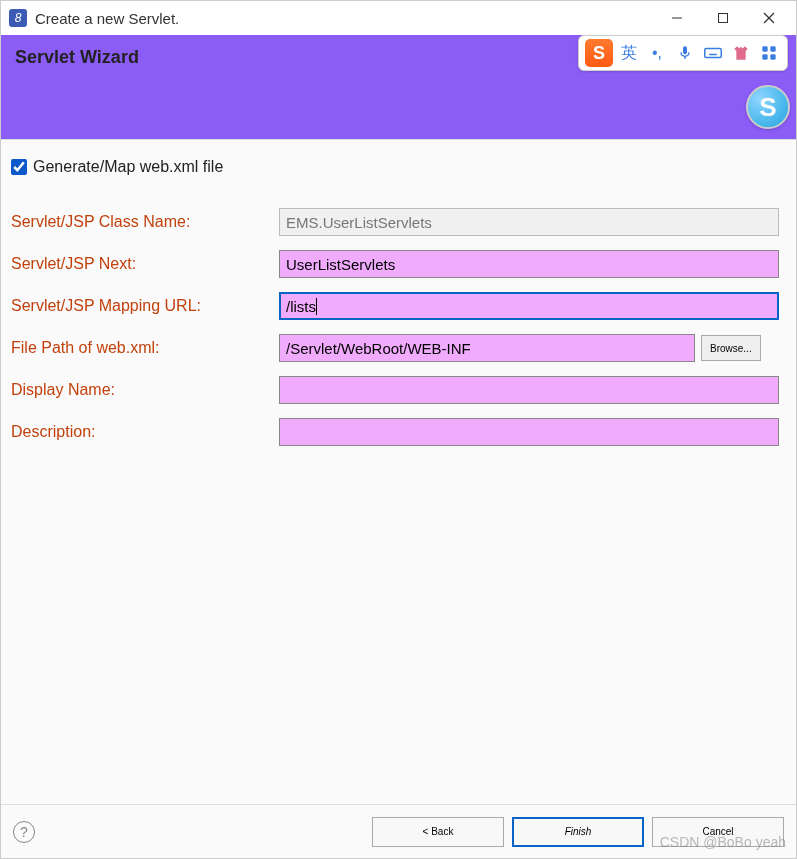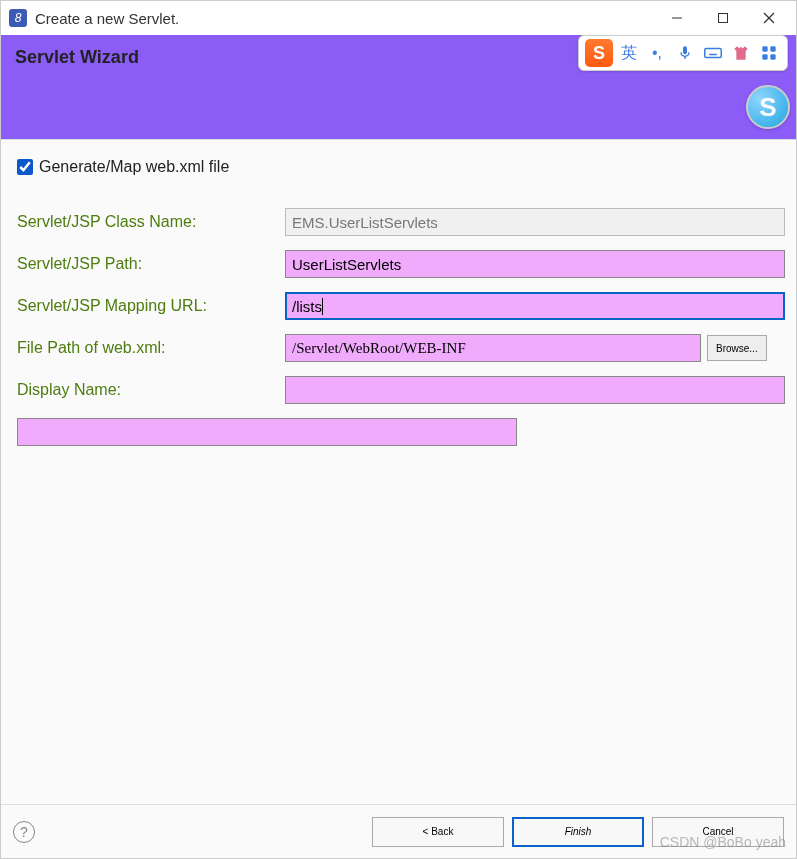--- a/index.html
+++ b/index.html
@@ -80,21 +80,21 @@
       width: 44px; height: 44px;
       background: radial-gradient(circle at 30% 30%, #8fd6ff, #1fa4e0);
       border-radius: 50%;
       border: 2px solid #ccc;
       display: flex; align-items: center; justify-content: center;
       color: #fff; font-size: 26px; font-weight: bold;
       box-shadow: 0 1px 3px rgba(0,0,0,0.2);
     }
 
     .content {
-      padding: 18px 10px 10px 16px;
+      padding: 18px 10px 10px 10px;
       background: #fafafa;
       height: 666px;
       overflow: hidden;
     }
     .checkbox-row {
       display: flex;
       align-items: center;
       gap: 6px;
       margin-bottom: 32px;
       font-size: 16px;
@@ -105,21 +105,21 @@
       accent-color: #0a58ca;
     }
     .form-row {
       display: flex;
       align-items: center;
       margin-bottom: 14px;
     }
     .form-label {
       width: 268px;
       font-size: 16px;
-      color: #4d7c0f;
+      color: #c2410c;
       padding-right: 8px;
     }
     .form-input {
       height: 28px;
       border: 1px solid #888;
       padding: 2px 6px;
       font-size: 15px;
       font-family: inherit;
       outline: none;
       background: #f0abfc;
@@ -127,21 +127,21 @@
     .form-input.readonly {
       background: #f0f0f0;
       color: #777;
       border-color: #bbb;
     }
     .form-input.focused {
       border: 1px solid #0a64c8;
       box-shadow: inset 0 0 0 1px #0a64c8;
     }
     .w-std { width: 500px; }
-    .w-path { width: 416px; font-family: Liberation Serif, serif; }
+    .w-path { width: 416px; }
     .browse-btn {
       margin-left: 6px;
       height: 26px;
       padding: 0 8px;
       background: #eee;
       border: 1px solid #aaa;
       font-size: 10px;
       cursor: pointer;
       font-family: inherit;
     }
@@ -269,21 +269,21 @@
     <input type="checkbox" checked="" style="">
     <span>Generate/Map web.xml file</span>
   </label>
 
   <div class="form-row">
     <div class="form-label">Servlet/JSP Class Name:</div>
     <input class="form-input readonly w-std" readonly="" value="EMS.UserListServlets" style="">
   </div>
 
   <div class="form-row">
-    <div class="form-label">Servlet/JSP Path:</div>
+    <div class="form-label">Servlet/JSP Next:</div>
     <input class="form-input w-std" value="UserListServlets" style="">
   </div>
 
   <div class="form-row">
     <div class="form-label">Servlet/JSP Mapping URL:</div>
     <div class="form-input focused w-std" style="display:flex;align-items:center;">
       <span>/lists</span>
         <span class="caret"></span>
     </div>
   </div>
@@ -293,20 +293,21 @@
     <input class="form-input w-path" value="/Servlet/WebRoot/WEB-INF" style="">
     <button class="browse-btn">Browse...</button>
   </div>
 
   <div class="form-row">
     <div class="form-label">Display Name:</div>
     <input class="form-input w-std" value="" style="">
   </div>
 
   <div class="form-row">
+    <div class="form-label">Description:</div>
     <input class="form-input w-std" value="" style="">
   </div>
 </div>
 
 <div class="footer">
   <div class="help-icon">?</div>
   <div class="footer-spacer"></div>
   <button class="footer-btn">&lt; Back</button>
   <button class="footer-btn primary">Finish</button>
   <button class="footer-btn">Cancel</button>

